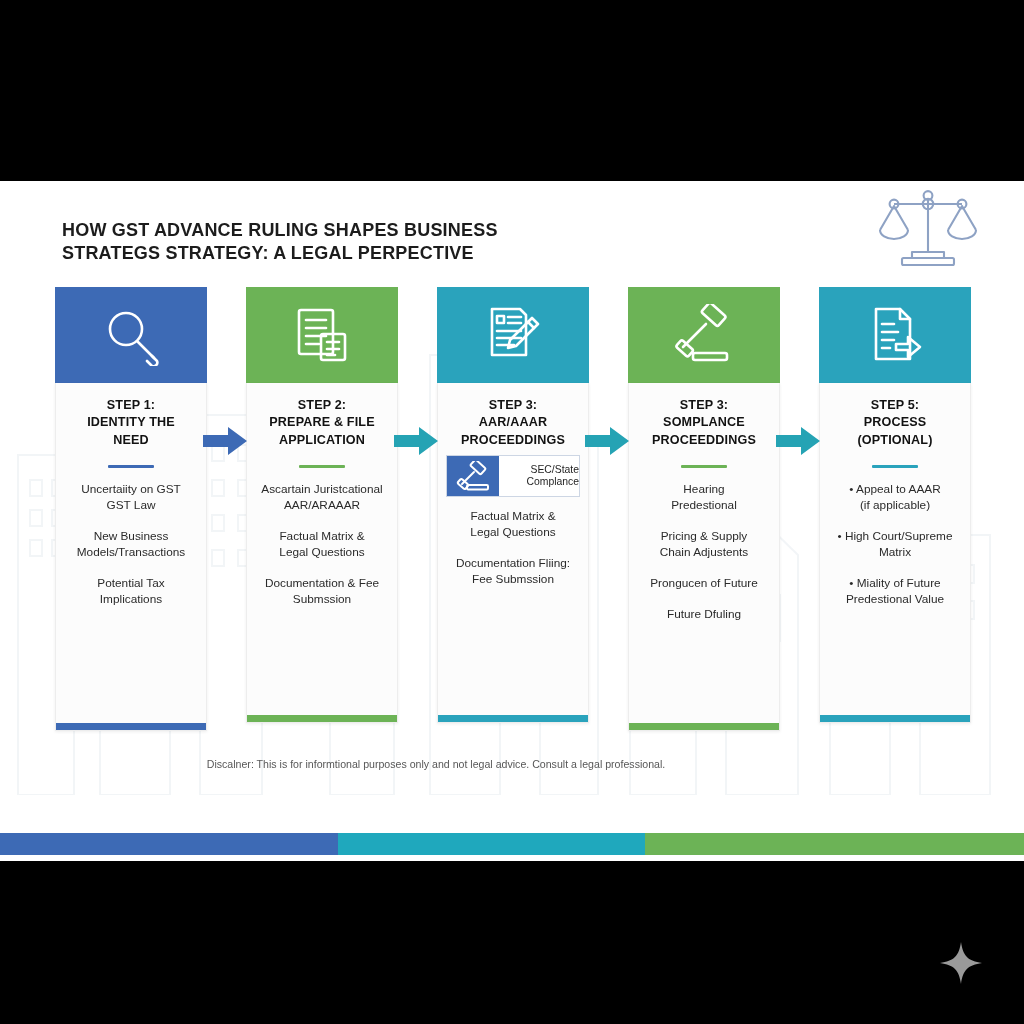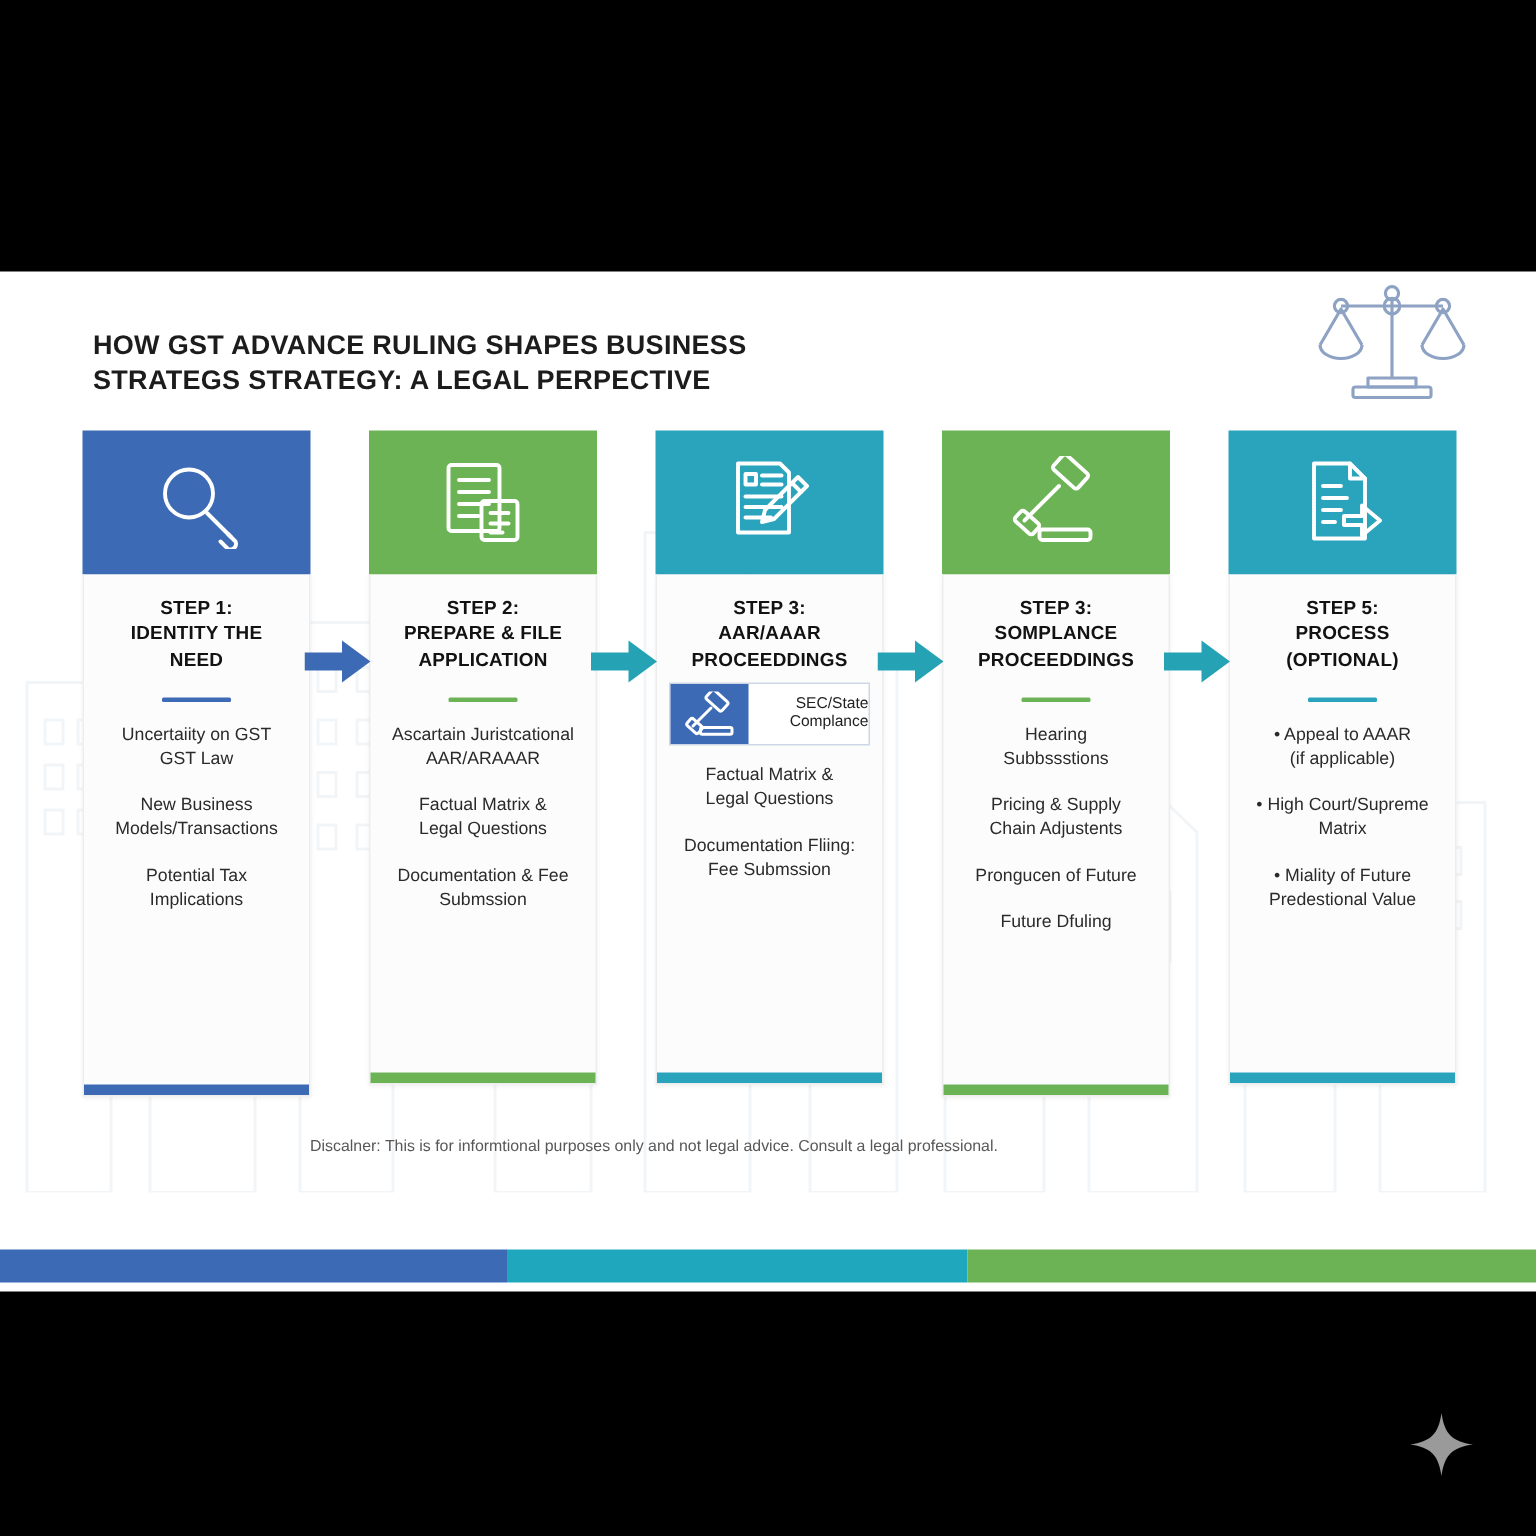--- a/index.html
+++ b/index.html
@@ -327,21 +327,21 @@
           <div class="card" style="height: 348px;">
             <div class="step">
               <div>STEP 3:</div>
               <div>SOMPLANCE</div>
               <div>PROCEEDDINGS</div>
             </div>
             <div class="rule" style="background: rgb(108, 179, 86);"></div>
             <div class="items">
               <div class="item">
                 <div>Hearing</div>
-                <div>Subbssstions</div>
+                <div>Predestional</div>
               </div>
               <div class="item">
                 <div>Pricing &amp; Supply</div>
                 <div>Chain Adjustents</div>
               </div>
               <div class="item">
                 <div>Prongucen of Future</div>
               </div>
               <div class="item">
                 <div>Future Dfuling</div>

